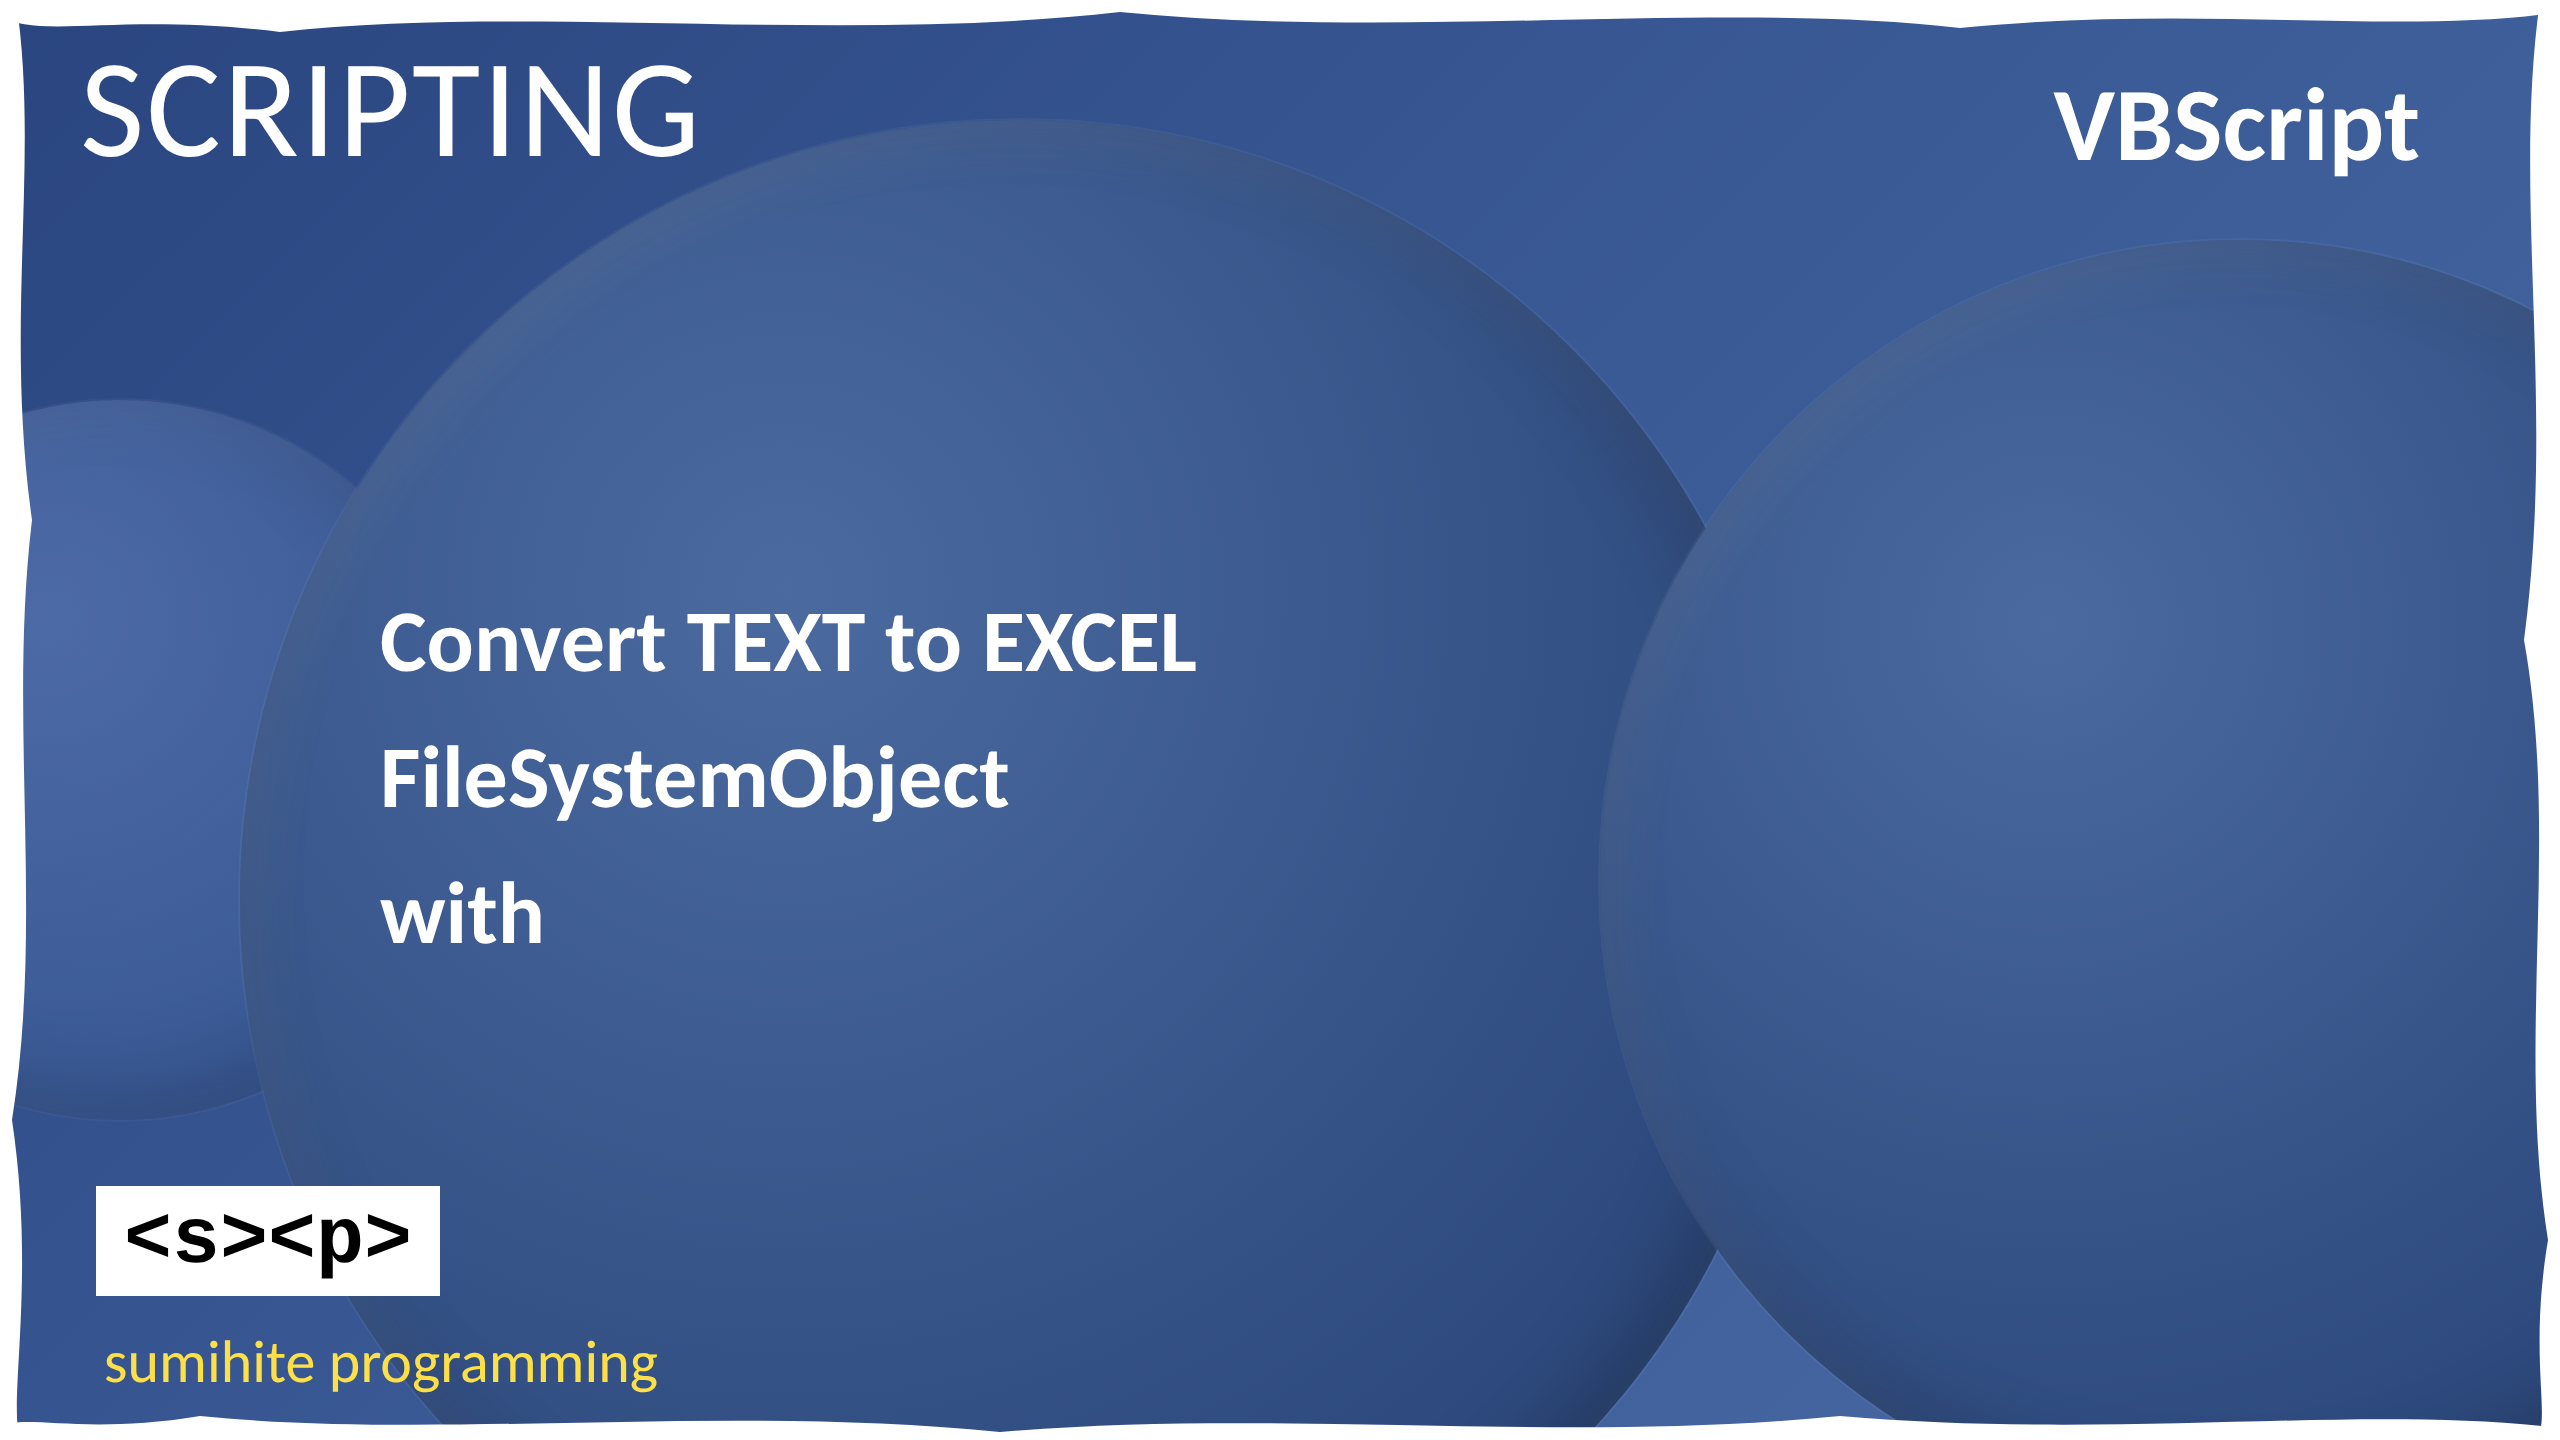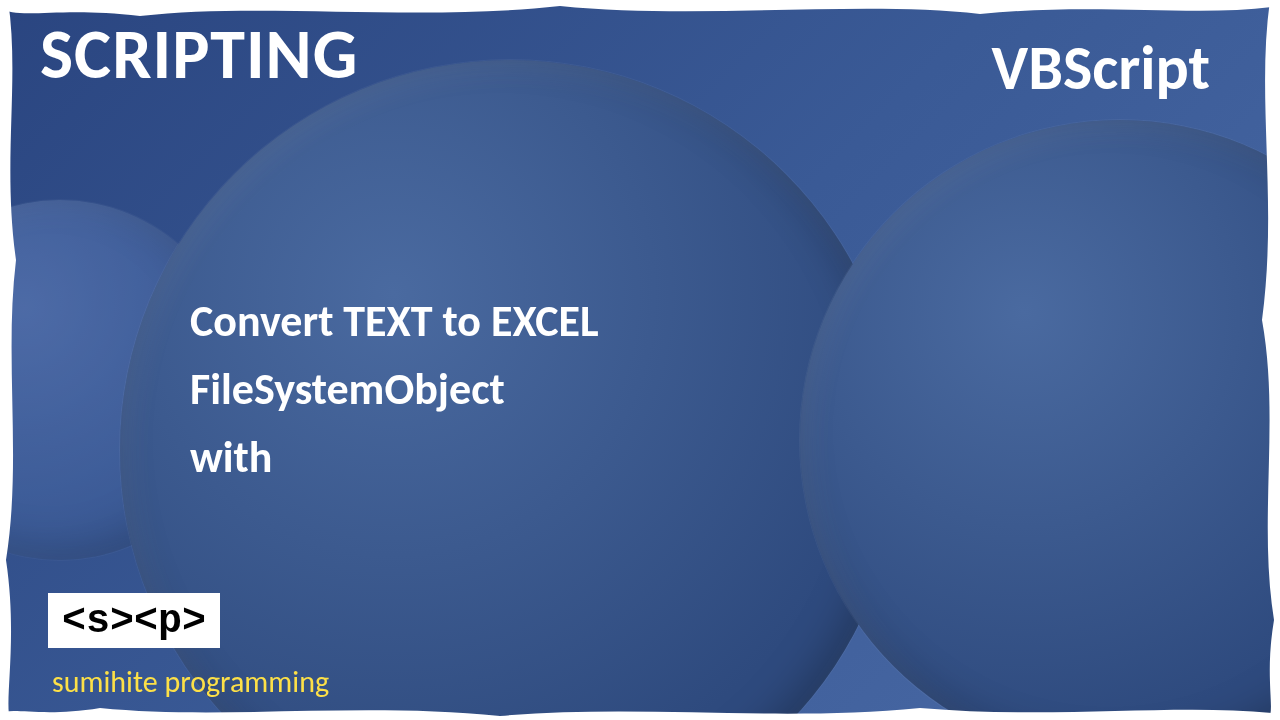--- a/index.html
+++ b/index.html
@@ -33,30 +33,30 @@
   .ge-right { top: 0; right: -4px; bottom: 0; width: 40px; }
   .ge-bottom { bottom: -4px; left: 0; right: 0; height: 24px; }
   .grunge-edge svg { width: 100%; height: 100%; display: block; }
 
   .title-main {
     position: absolute;
     left: 40px;
     top: 18px;
     color: #ffffff;
     font-size: 70px;
-    font-weight: 700;
+    font-weight: 400;
     line-height: 1.05;
     letter-spacing: 1px;
   }
   .title-sub {
     position: absolute;
     right: 70px;
     top: 34px;
     color: #ffffff;
-    font-size: 62px;
+    font-size: 52px;
     font-weight: 700;
     line-height: 1.1;
     text-align: center;
   }
   .center-block {
     position: absolute;
     left: 50%;
     top: 54%;
     transform: translate(-50%, -50%);
     color: #ffffff;

